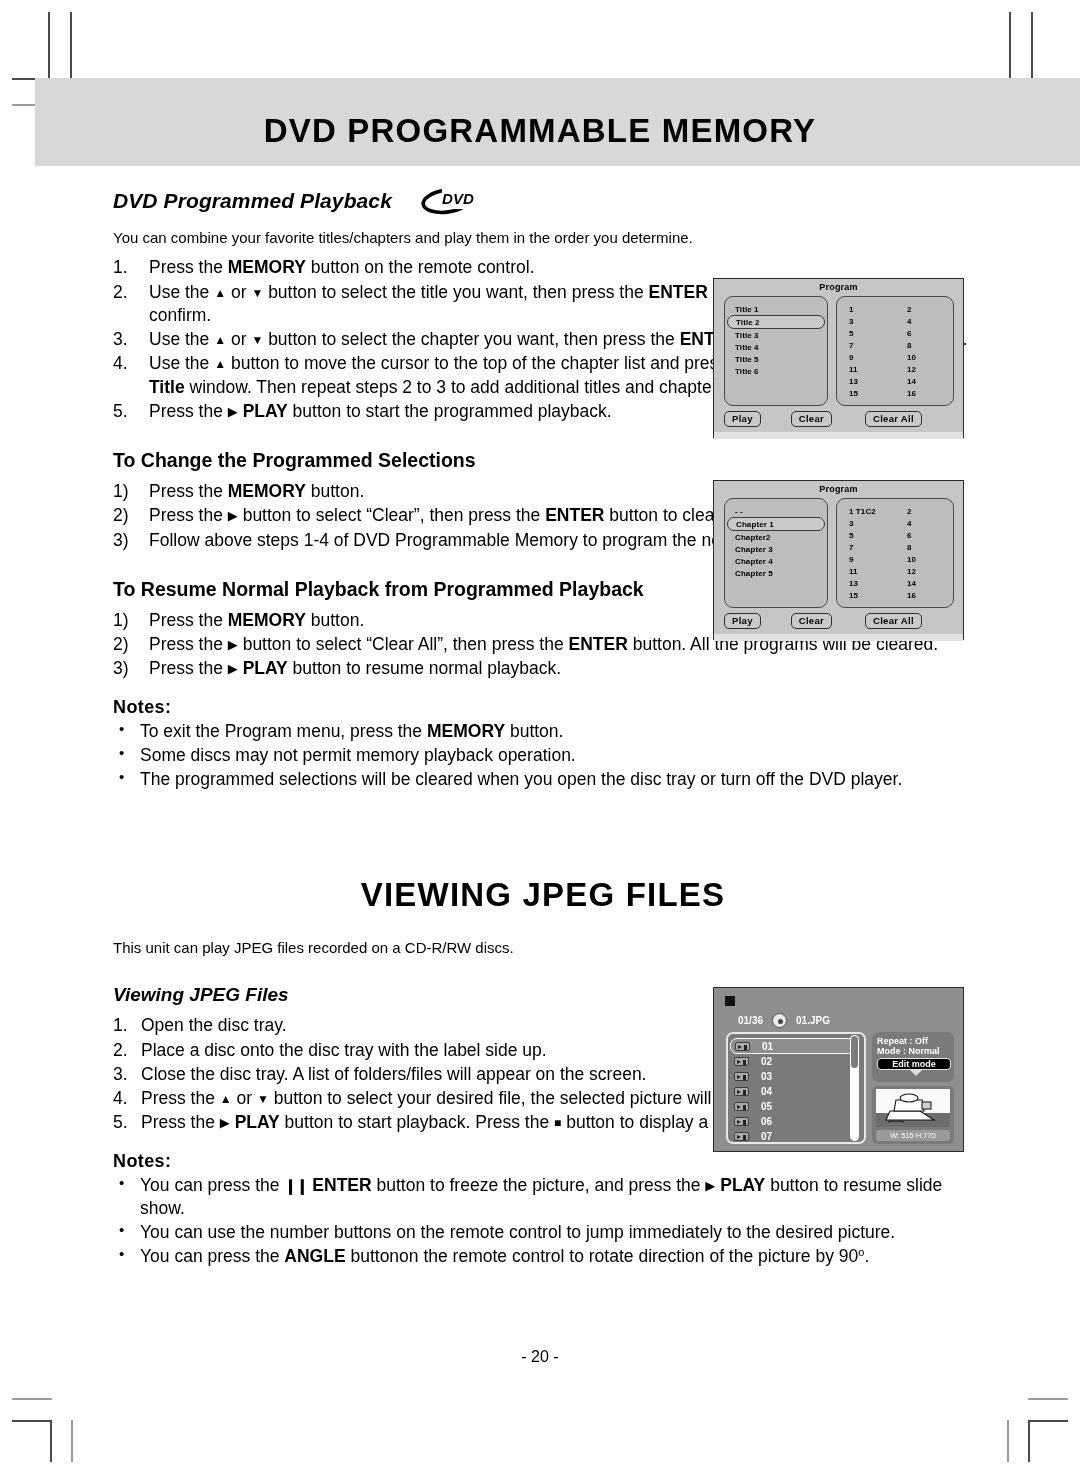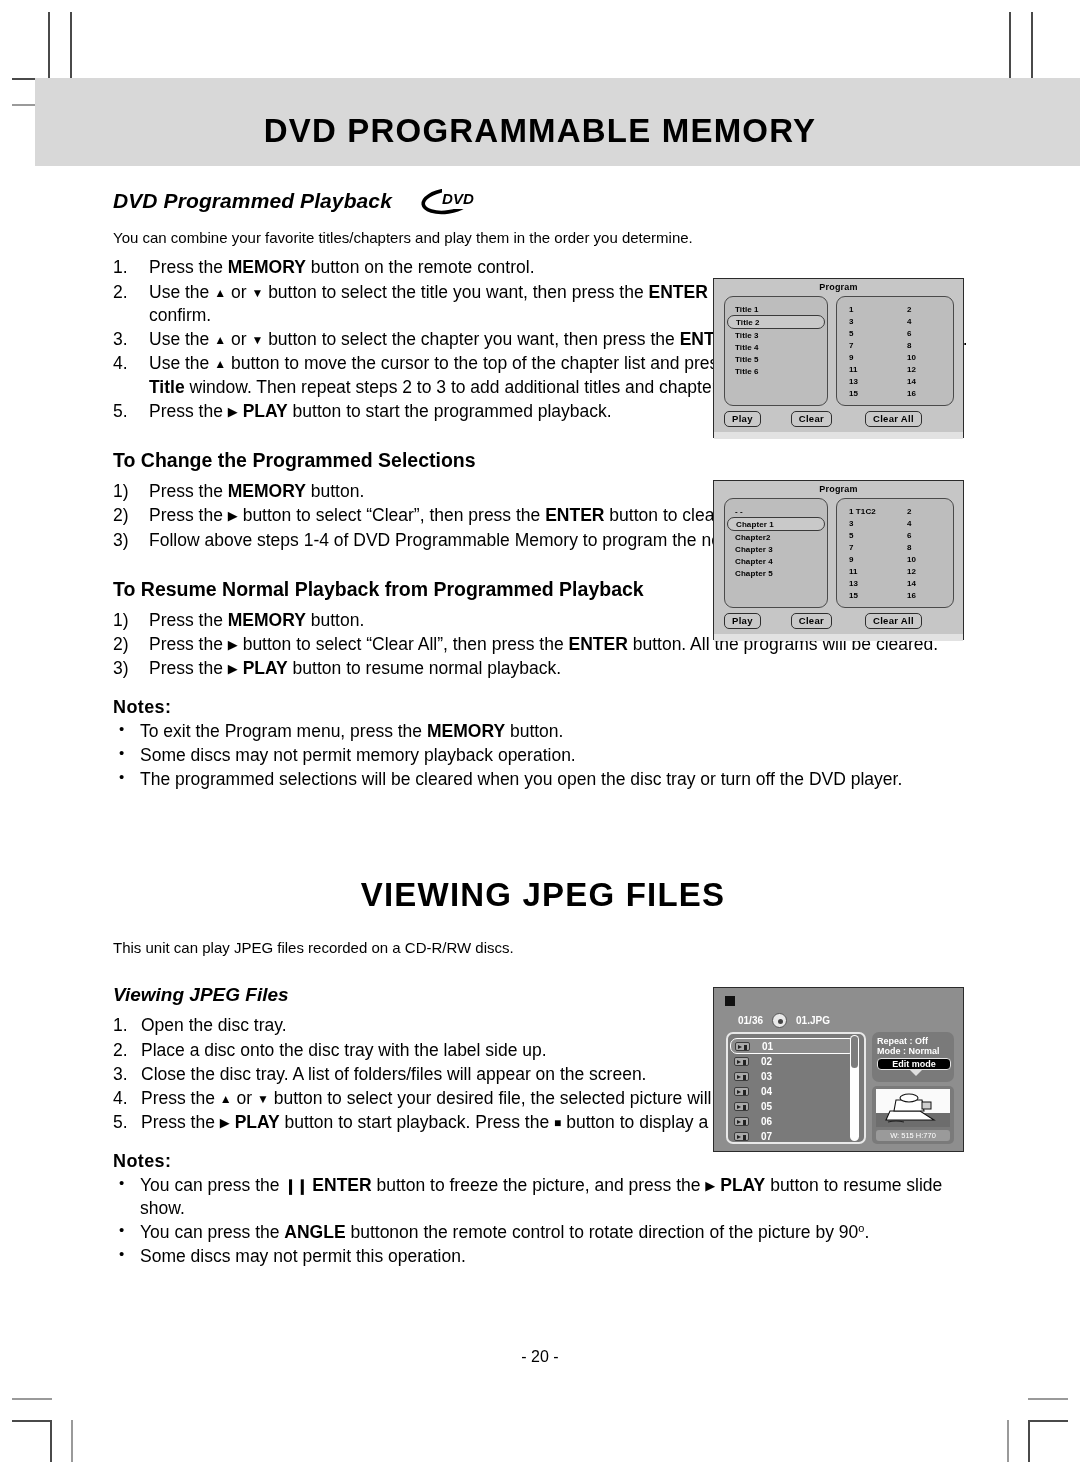--- a/index.html
+++ b/index.html
@@ -275,22 +275,22 @@
   <ol class="steps narrow">
       <li><span class="num">1.</span>Open the disc tray.</li>
       <li><span class="num">2.</span>Place a disc onto the disc tray with the label side up.</li>
       <li><span class="num">3.</span>Close the disc tray. A list of folders/files will appear on the screen.</li>
       <li><span class="num">4.</span>Press the <span class="tri-u">▲</span> or <span class="tri-d">▼</span> button to select your desired file, the selected picture will appear in the lower right corner.</li>
       <li><span class="num">5.</span>Press the <span class="tri-r">▶</span> <b>PLAY</b> button to start playback. Press the <span class="sq">■</span> button to display a folder list.</li>
     </ol>
   <div class="notes-head">Notes:</div>
   <ul class="notes">
       <li>You can press the <span class="pause-g">❙❙</span> <b>ENTER</b> button to freeze the picture, and press the <span class="tri-r">▶</span> <b>PLAY</b> button to resume slide show.</li>
+      <li>You can use the number buttons on the remote control to jump immediately to the desired picture.</li>
       <li>You can press the <b>ANGLE</b> buttonon the remote control to rotate direction of the picture by 90<span class="sup">o</span>.</li>
-      <li>Some discs may not permit this operation.</li>
     </ul>
 </div>
 
 <div class="osd" style="left:713px;top:278px;width:251px;height:160px;">
   <div class="osd-title">Program</div>
   <div class="osd-body">
     <div class="panel left">
         <div class="row">Title 1</div>
         <div class="row sel">Title 2</div>
         <div class="row">Title 3</div>

